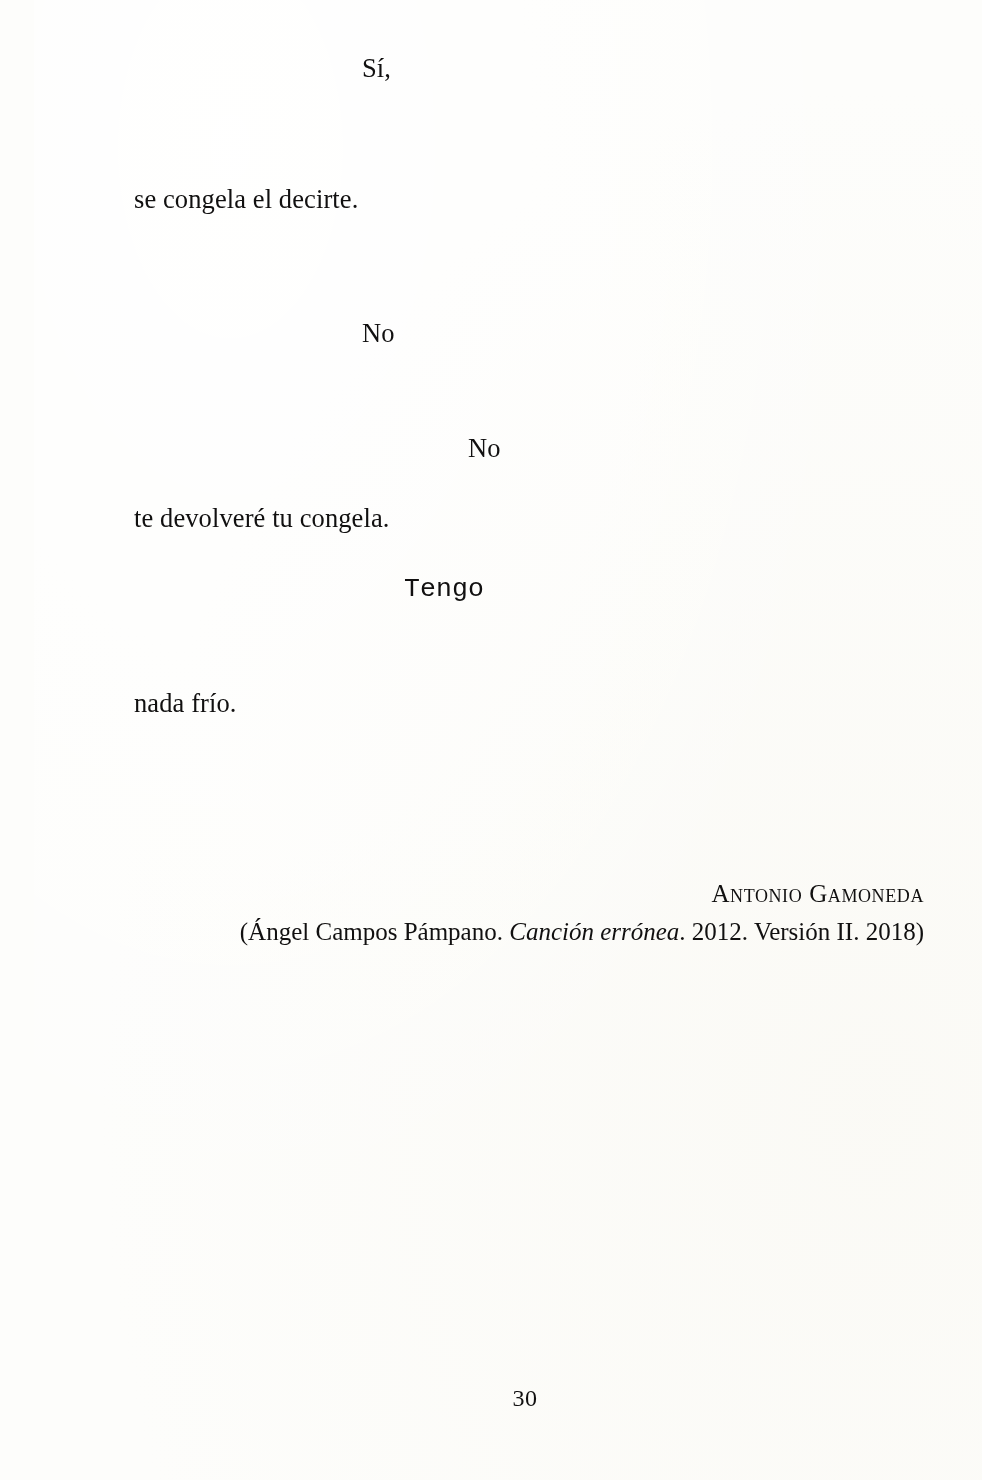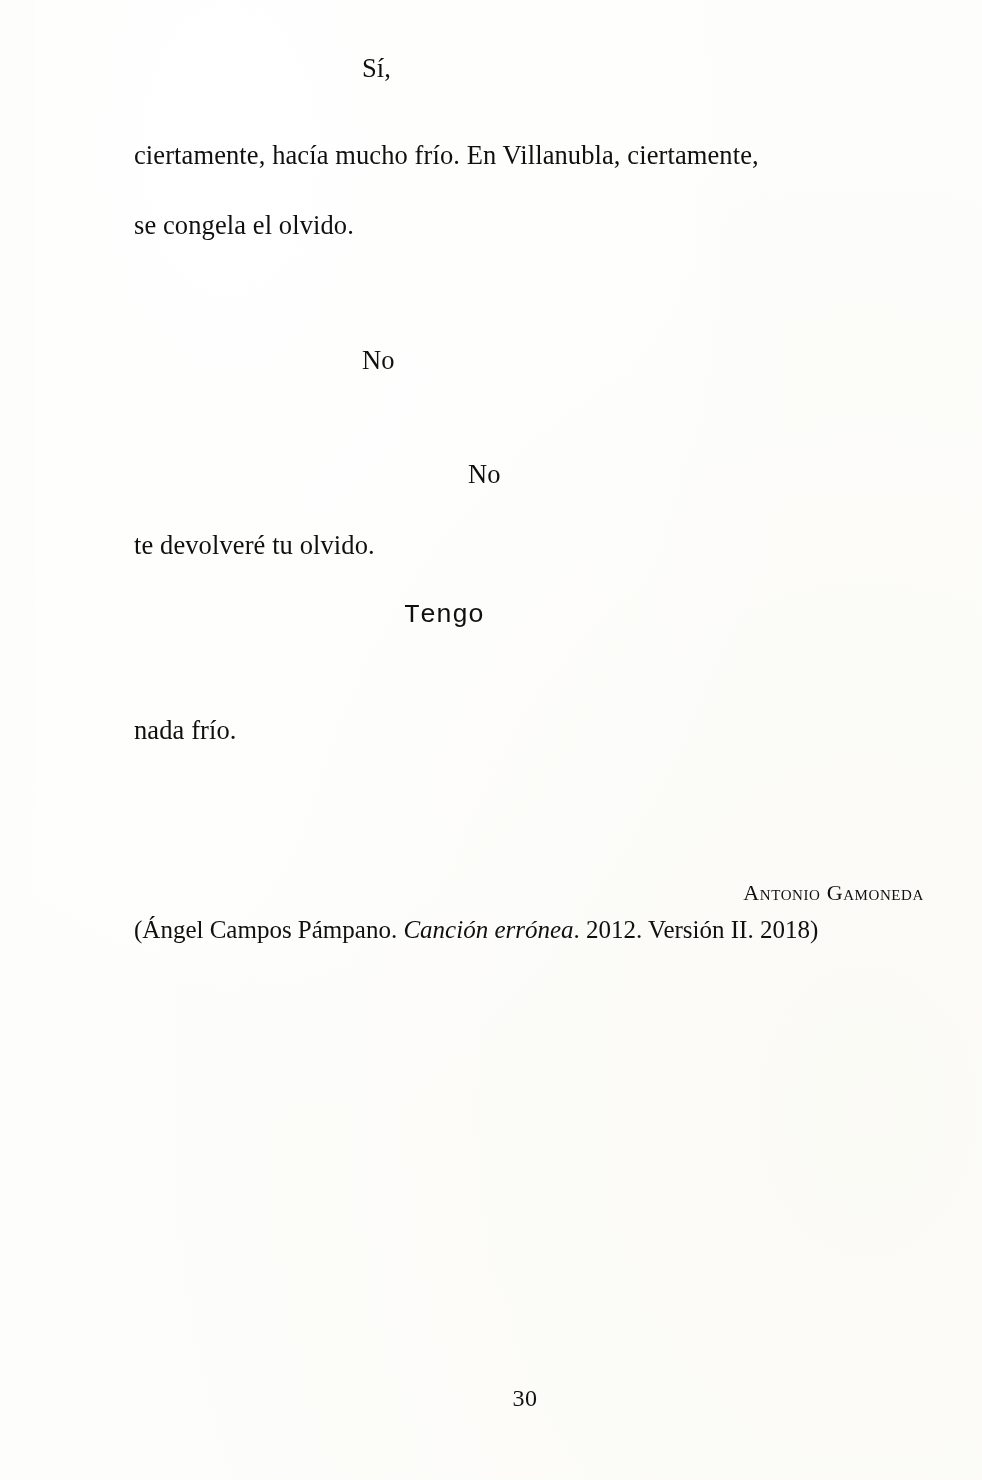--- a/index.html
+++ b/index.html
@@ -53,30 +53,30 @@
   .sp-108 { height: 108px; }
 
   .attribution {
     position: absolute;
     left: 100px;
     top: 880px;
     width: 790px;
     text-align: right;
   }
   .author {
-    font-size: 22px;
+    font-size: 25px;
     letter-spacing: 0.6px;
     font-variant: small-caps;
     text-transform: none;
     margin: 0;
   }
   .source {
     font-size: 25px;
     margin: 10px 0 0 0;
-    text-align: left;
+    text-align: right;
     white-space: nowrap;
   }
   .source .title-italic {
     font-style: italic;
   }
   .page-number {
     position: absolute;
     left: 0;
     right: 0;
     top: 1385px;
@@ -89,35 +89,34 @@
 <body>
 
 <div class="page">
   <div class="paper-tint"></div>
 
   <div class="poem">
 
     <p class="line indent-1">Sí,</p>
     <div class="sp-60"></div>
 
-    <p class="line">ciertamente, hacía mucho frío. En Villanubla, ciertamente,</p>
     <div class="sp-44"></div>
 
-    <p class="line">se congela el olvido.</p>
+    <p class="line">se congela el decirte.</p>
     <div class="sp-108"></div>
 
     <p class="line indent-1">No</p>
     <div class="sp-44"></div>
 
     <div class="sp-44"></div>
 
     <p class="line indent-2">No</p>
     <div class="sp-44"></div>
 
-    <p class="line">te devolveré tu olvido.</p>
+    <p class="line">te devolveré tu congela.</p>
     <div class="sp-44"></div>
 
     <p class="line indent-3">Tengo</p>
     <div class="sp-44"></div>
 
     <div class="sp-44"></div>
 
     <p class="line">nada frío.</p>
 
   </div>

